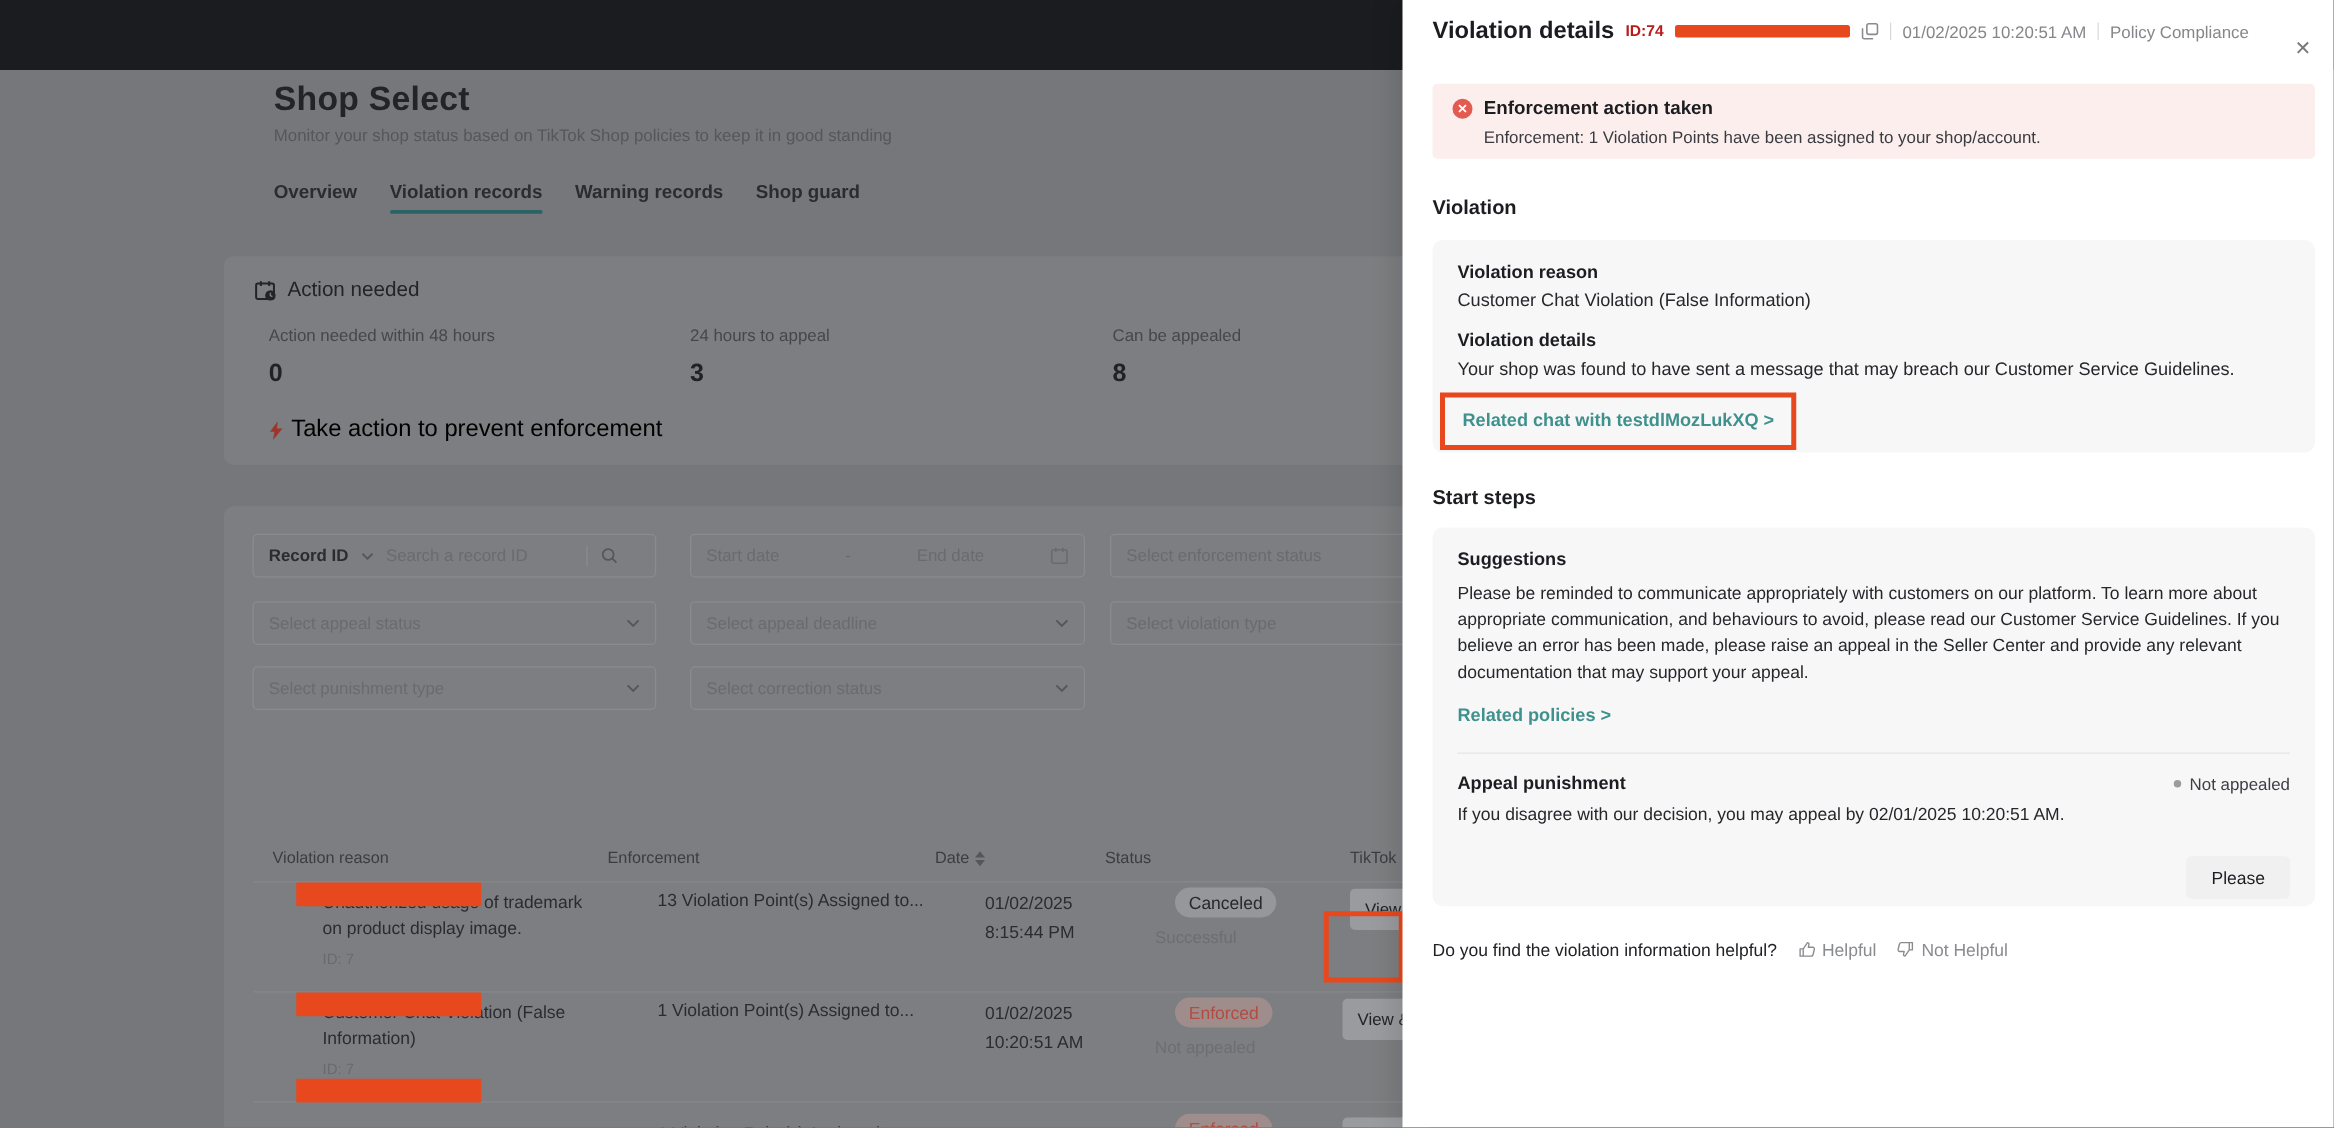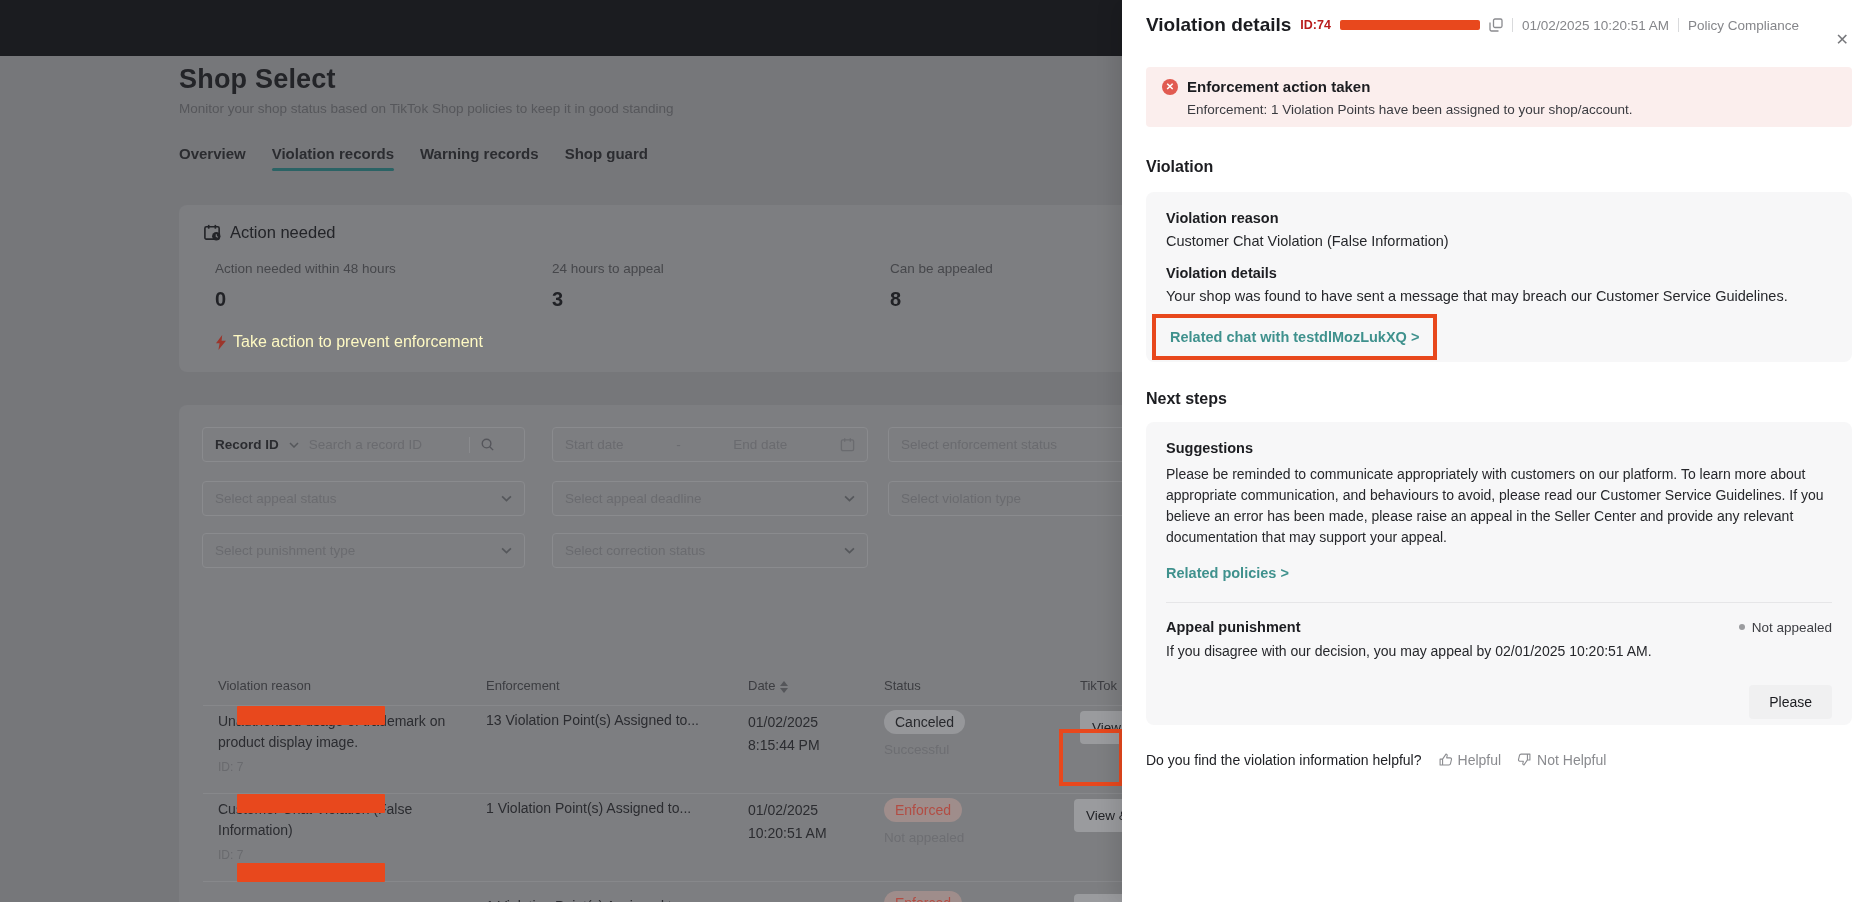--- a/index.html
+++ b/index.html
@@ -1,60 +1,60 @@
 <!DOCTYPE html>
 <html><head>
 <meta charset="utf-8">
 <style>
   * { margin:0; padding:0; box-sizing:border-box; }
   html,body { width:1867px; height:902px; overflow:hidden; background:#76777a;
               font-family:"Liberation Sans", sans-serif; }
   #app { position:relative; width:1867px; height:902px; }
-  .abs { position:absolute; }
+  .abs { position:absolute;padding-left:40px; }
 
   
   .topbar { left:0; top:0; width:1867px; height:56px; background:#1b1c20; }
 
   
   .page { left:0; top:56px; width:1867px; height:846px; background:#76777a; overflow:hidden; }
   .page-title { left:179px; top:8px; font-size:27px; font-weight:700; color:#232428; letter-spacing:.2px; }
   .page-sub   { left:179px; top:45px; font-size:13.5px; color:#56575b; }
   .tabs { left:179px; top:89px; display:flex; gap:26px; }
   .tab { font-size:15px; font-weight:600; color:#2b2c30; padding-bottom:9px; position:relative; cursor:pointer; }
   .tab.active::after { content:""; position:absolute; left:0; right:0; bottom:0; height:3px; background:#2b6365; border-radius:2px; }
 
   .card { position:absolute; background:#7d7e81; border-radius:8px; }
   .card1 { left:179px; top:149px; width:1561px; height:167px; }
   .card1-head { position:absolute; left:24px; top:18px; display:flex; align-items:center; gap:8px;
                 font-size:16.5px; font-weight:400; color:#232428; }
   .stat { position:absolute; top:56px; }
   .stat .lbl { font-size:13.5px; color:#46474b; }
   .stat .val { font-size:20px; font-weight:700; color:#212226; margin-top:12px; }
   .stat-note { position:absolute; left:36px; top:128px; display:flex; align-items:center; gap:6px;
-               font-size:16px; color:#fef9c3; }
+               font-size:19px; color:#000000; }
 
   .card2 { left:179px; top:349px; width:1561px; height:560px; }
   .fbox { position:absolute; height:35px; border:1px solid #8a8b8e; border-radius:4px;
           display:flex; align-items:center; padding:0 12px; font-size:13.5px; color:#6a6b6f; }
   .fbox .flabel { color:#2b2c30; font-weight:600; margin-right:10px; }
   .fbox .spacer { flex:1; }
   .fbox .vsep { width:1px; height:16px; background:#8a8b8e; margin:0 10px; }
   .fbox input { border:none; outline:none; background:transparent; font-size:13.5px; color:#2b2c30;
                 width:150px; font-family:inherit; }
   .fbox input::placeholder { color:#6a6b6f; }
 
   
   .th { position:absolute; top:273px; font-size:13px; color:#3c3d41; }
   .thead-line { position:absolute; left:24px; right:0; top:300px; height:1px; background:#87888b; }
   .rowline { position:absolute; left:24px; right:0; height:1px; background:#87888b; }
   .cell-reason { font-size:14px; color:#2b2c30; line-height:21px; width:255px; }
   .cell-id { font-size:12px; color:#696a6e; }
   .cell-enf { font-size:14px; color:#2b2c30; white-space:nowrap; }
   .cell-date { font-size:14px; color:#2b2c30; line-height:23px; }
-  .chip { display:inline-block; padding:4px 11px; border-radius:12px; font-size:14px; }
+  .chip { display:inline-block; padding:4px 11px; border-radius:12px; font-size:14px;margin-left:16px; }
   .chip-gray { background:#96979a; color:#27282c; }
   .chip-red  { background:#9f8d8b; color:#b24c43; }
   .substatus { font-size:13.5px; color:#6d6e72; margin-top:8px; }
   .row-btn { position:absolute; height:33px; background:#9a9b9e; border:none; border-radius:4px;
              font-size:13.5px; color:#222327; font-family:inherit; white-space:nowrap; overflow:hidden;
              padding:0 12px; cursor:pointer; }
   .sorters { display:inline-block; vertical-align:middle; margin-left:5px; }
   .car-up   { width:0; height:0; border-left:4px solid transparent; border-right:4px solid transparent;
               border-bottom:5px solid #55565a; margin-bottom:2px; }
   .car-down { width:0; height:0; border-left:4px solid transparent; border-right:4px solid transparent;
@@ -317,21 +317,21 @@
     <div class="p-card" style="top:192px; height:170px;">
       <div class="fld-lbl">Violation reason</div>
       <div class="fld-val">Customer Chat Violation (False Information)</div>
       <div class="fld-lbl" style="margin-top:16px;">Violation details</div>
       <div class="fld-val">Your shop was found to have sent a message that may breach our Customer Service Guidelines.</div>
       <div class="chat-wrap">
         <span class="teal-link">Related chat with testdlMozLukXQ &gt;</span>
       </div>
     </div>
 
-    <div class="p-h2" style="top:390px;">Next steps</div>
+    <div class="p-h2" style="top:390px;">Start steps</div>
 
     <div class="p-card" style="top:422px; height:303px;">
       <div class="fld-lbl">Suggestions</div>
       <div class="sugg-p">Please be reminded to communicate appropriately with customers on our platform. To learn more about appropriate communication, and behaviours to avoid, please read our Customer Service Guidelines. If you believe an error has been made, please raise an appeal in the Seller Center and provide any relevant documentation that may support your appeal.</div>
       <div style="margin-top:16px;">
         <span class="teal-link">Related policies &gt;</span>
       </div>
       <div class="p-div"></div>
       <div class="appeal-head">
         <span class="fld-lbl">Appeal punishment</span>

